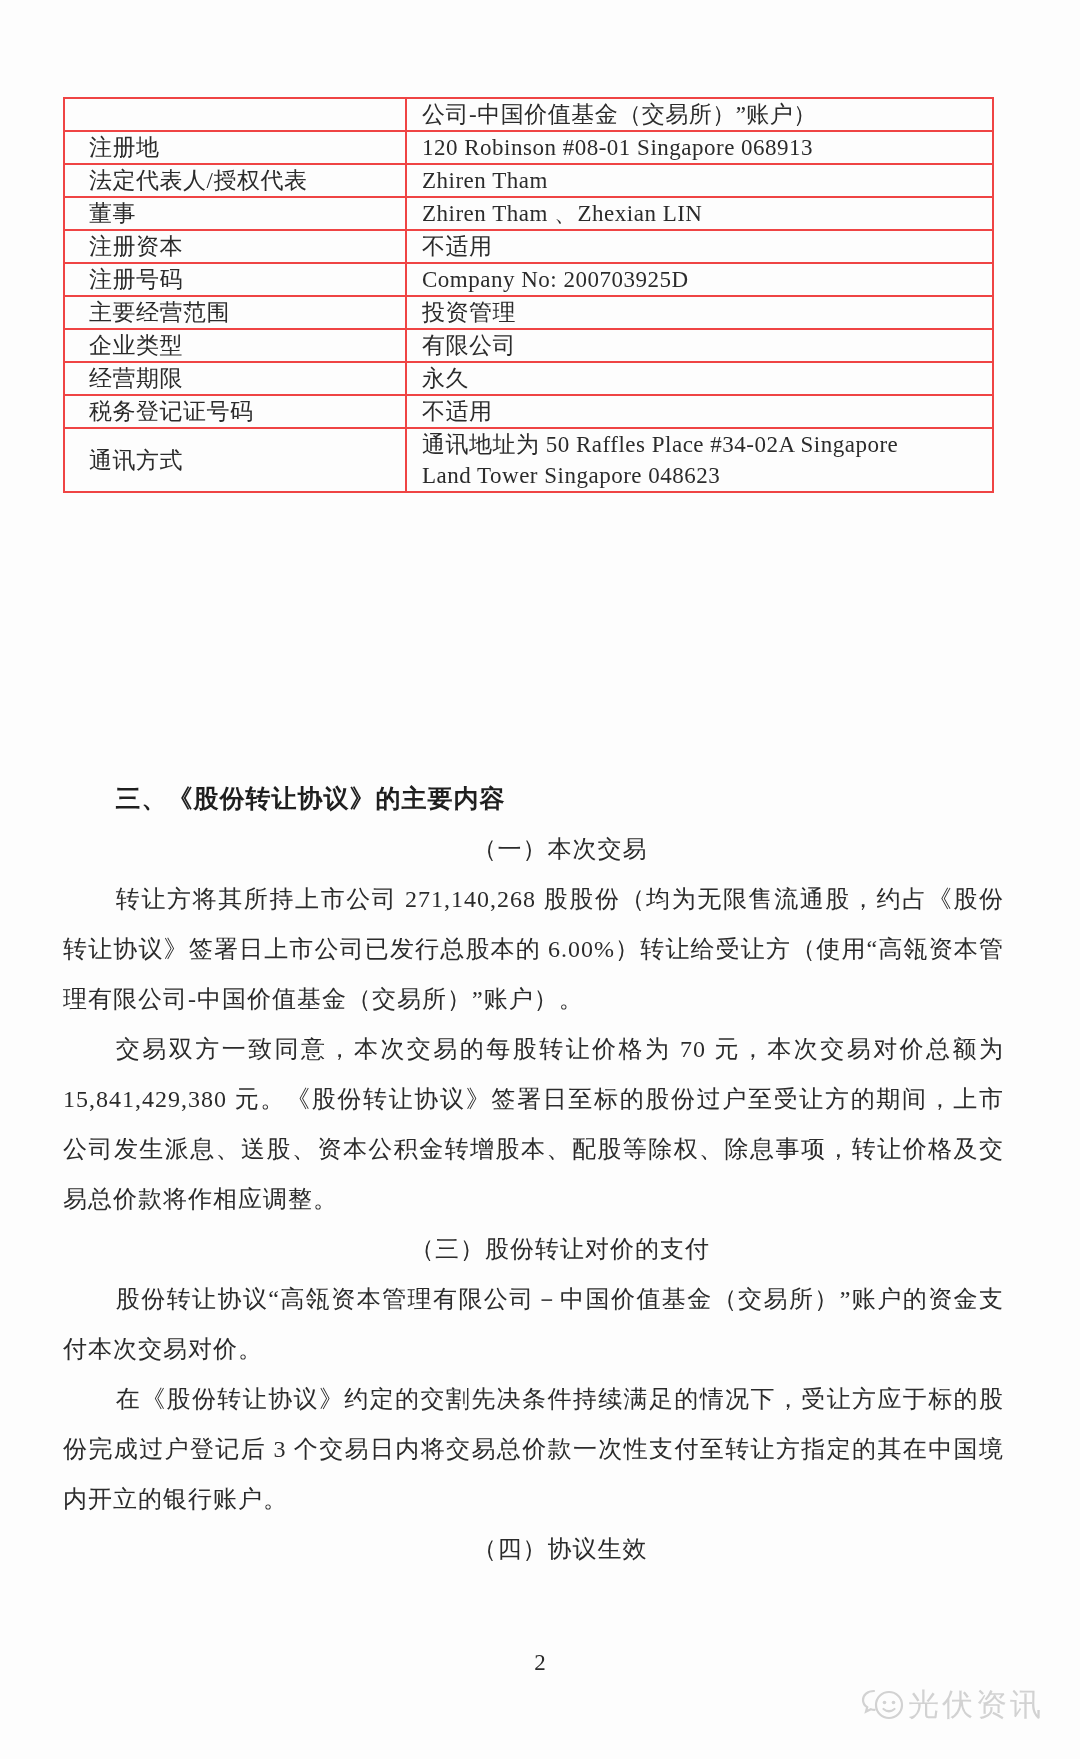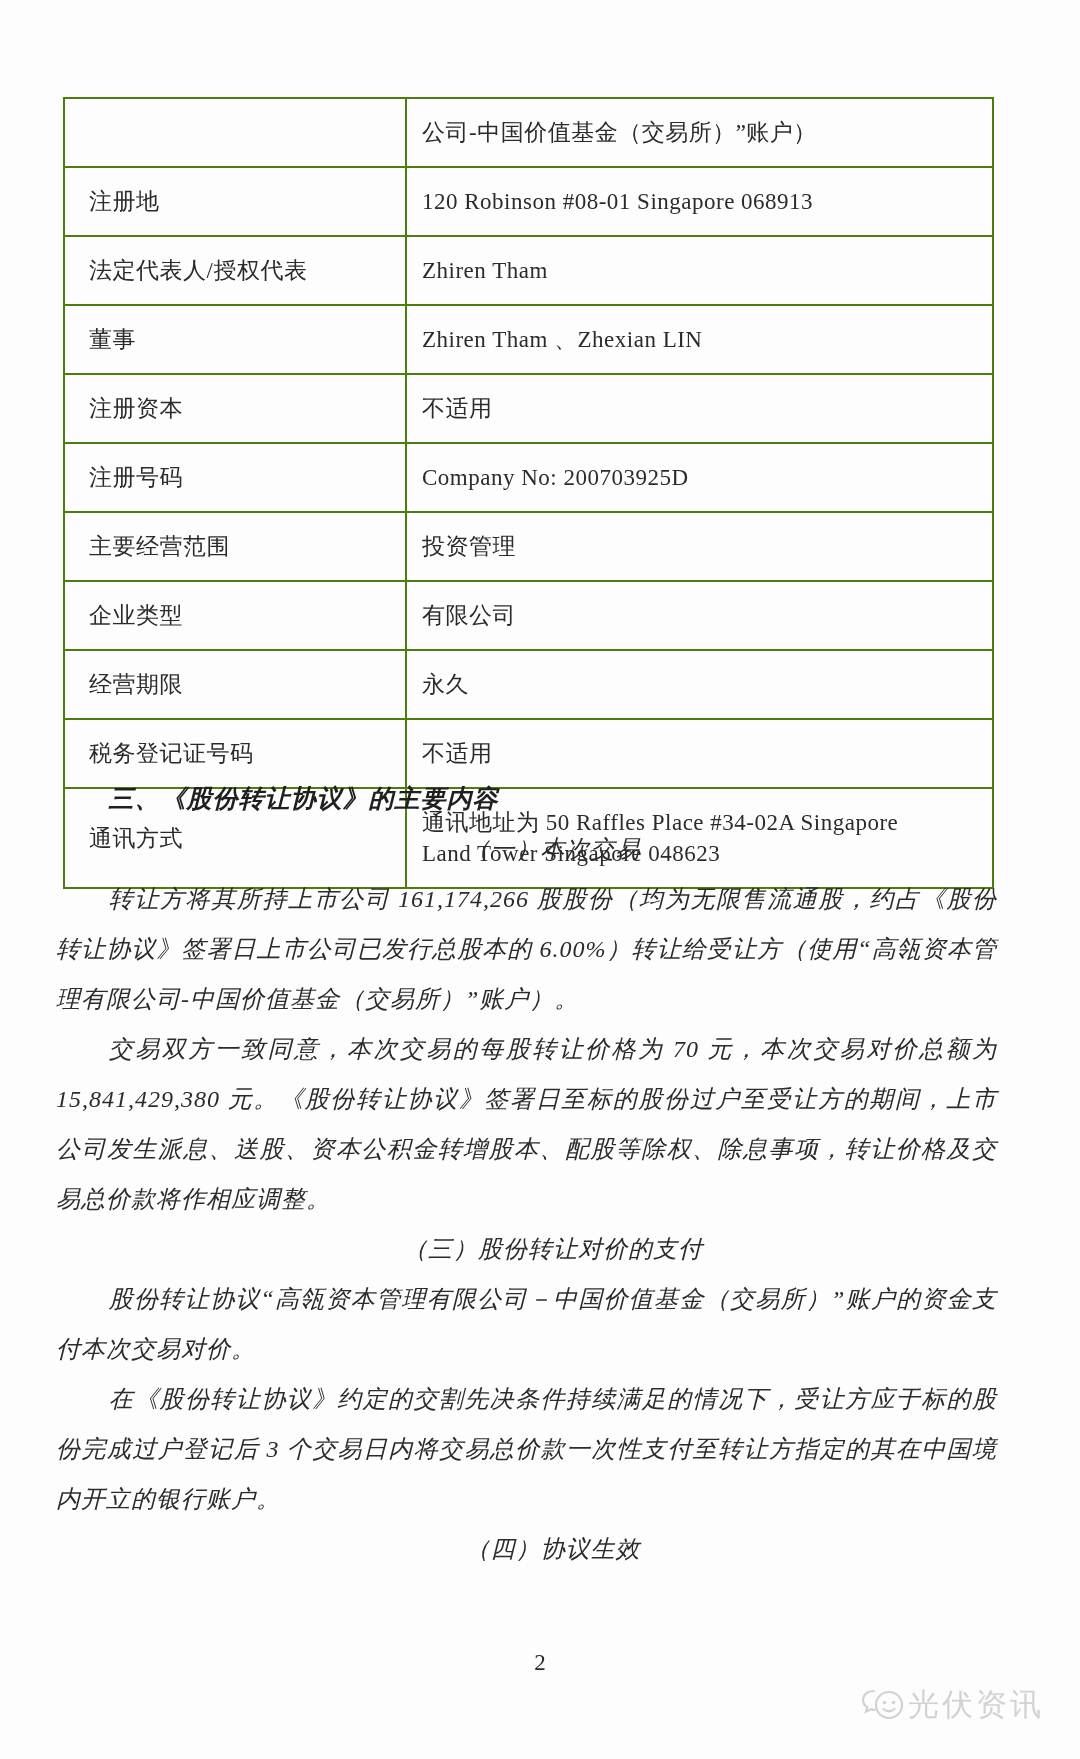--- a/index.html
+++ b/index.html
@@ -17,38 +17,37 @@
   .info-table {
     position: absolute;
     left: 63px;
     top: 97px;
     width: 931px;
     border-collapse: collapse;
     table-layout: fixed;
     font-size: 23px;
   }
   .info-table td {
-    border: 2px solid #4d7c0f;
-    padding: 18px 14px;
+    border: 2px solid #ef4444;
+    padding: 0 14px;
     line-height: 31px;
     vertical-align: middle;
     white-space: pre-line;
     letter-spacing: 0.5px;
     margin-left: 12px;
   }
   .info-table td.label-cell { width: 302px; padding-left: 24px; }
   .info-table td.value-cell { padding-left: 15px; }
 
   
   .content {
     position: absolute;
-    left: 56px;
+    left: 63px;
     top: 772px;
     width: 941px;
-    font-style: italic;
   }
   .section-heading {
     margin: 0;
     font-family: "Liberation Sans", "DejaVu Sans", sans-serif;
     font-weight: bold;
     font-size: 25px;
     line-height: 52px;
     text-indent: 2.1em;
     color: #1f1f1f;
     letter-spacing: 1px;
@@ -147,21 +146,21 @@
           <td class="value-cell">通讯地址为 50 Raffles Place #34-02A Singapore
 Land Tower Singapore 048623</td>
         </tr>
       </tbody>
   </table>
 
   <div class="content">
     <h3 class="section-heading">三、《股份转让协议》的主要内容</h3>
     <div>
         <p class="sub-heading">（一）本次交易</p>
-        <p class="body-para">转让方将其所持上市公司 161,174,266 股股份（均为无限售流通股，约占《股份转让协议》签署日上市公司已发行总股本的 6.00%）转让给受让方（使用“高瓴资本管理有限公司-中国价值基金（交易所）”账户）。</p>
+        <p class="body-para">转让方将其所持上市公司 271,140,268 股股份（均为无限售流通股，约占《股份转让协议》签署日上市公司已发行总股本的 6.00%）转让给受让方（使用“高瓴资本管理有限公司-中国价值基金（交易所）”账户）。</p>
         <p class="body-para">交易双方一致同意，本次交易的每股转让价格为 70 元，本次交易对价总额为 15,841,429,380 元。《股份转让协议》签署日至标的股份过户至受让方的期间，上市公司发生派息、送股、资本公积金转增股本、配股等除权、除息事项，转让价格及交易总价款将作相应调整。</p>
         <p class="sub-heading">（三）股份转让对价的支付</p>
         <p class="body-para">股份转让协议“高瓴资本管理有限公司－中国价值基金（交易所）”账户的资金支付本次交易对价。</p>
         <p class="body-para">在《股份转让协议》约定的交割先决条件持续满足的情况下，受让方应于标的股份完成过户登记后 3 个交易日内将交易总价款一次性支付至转让方指定的其在中国境内开立的银行账户。</p>
         <p class="sub-heading">（四）协议生效</p>
       </div>
   </div>
 
   <div class="page-number">2</div>
 

